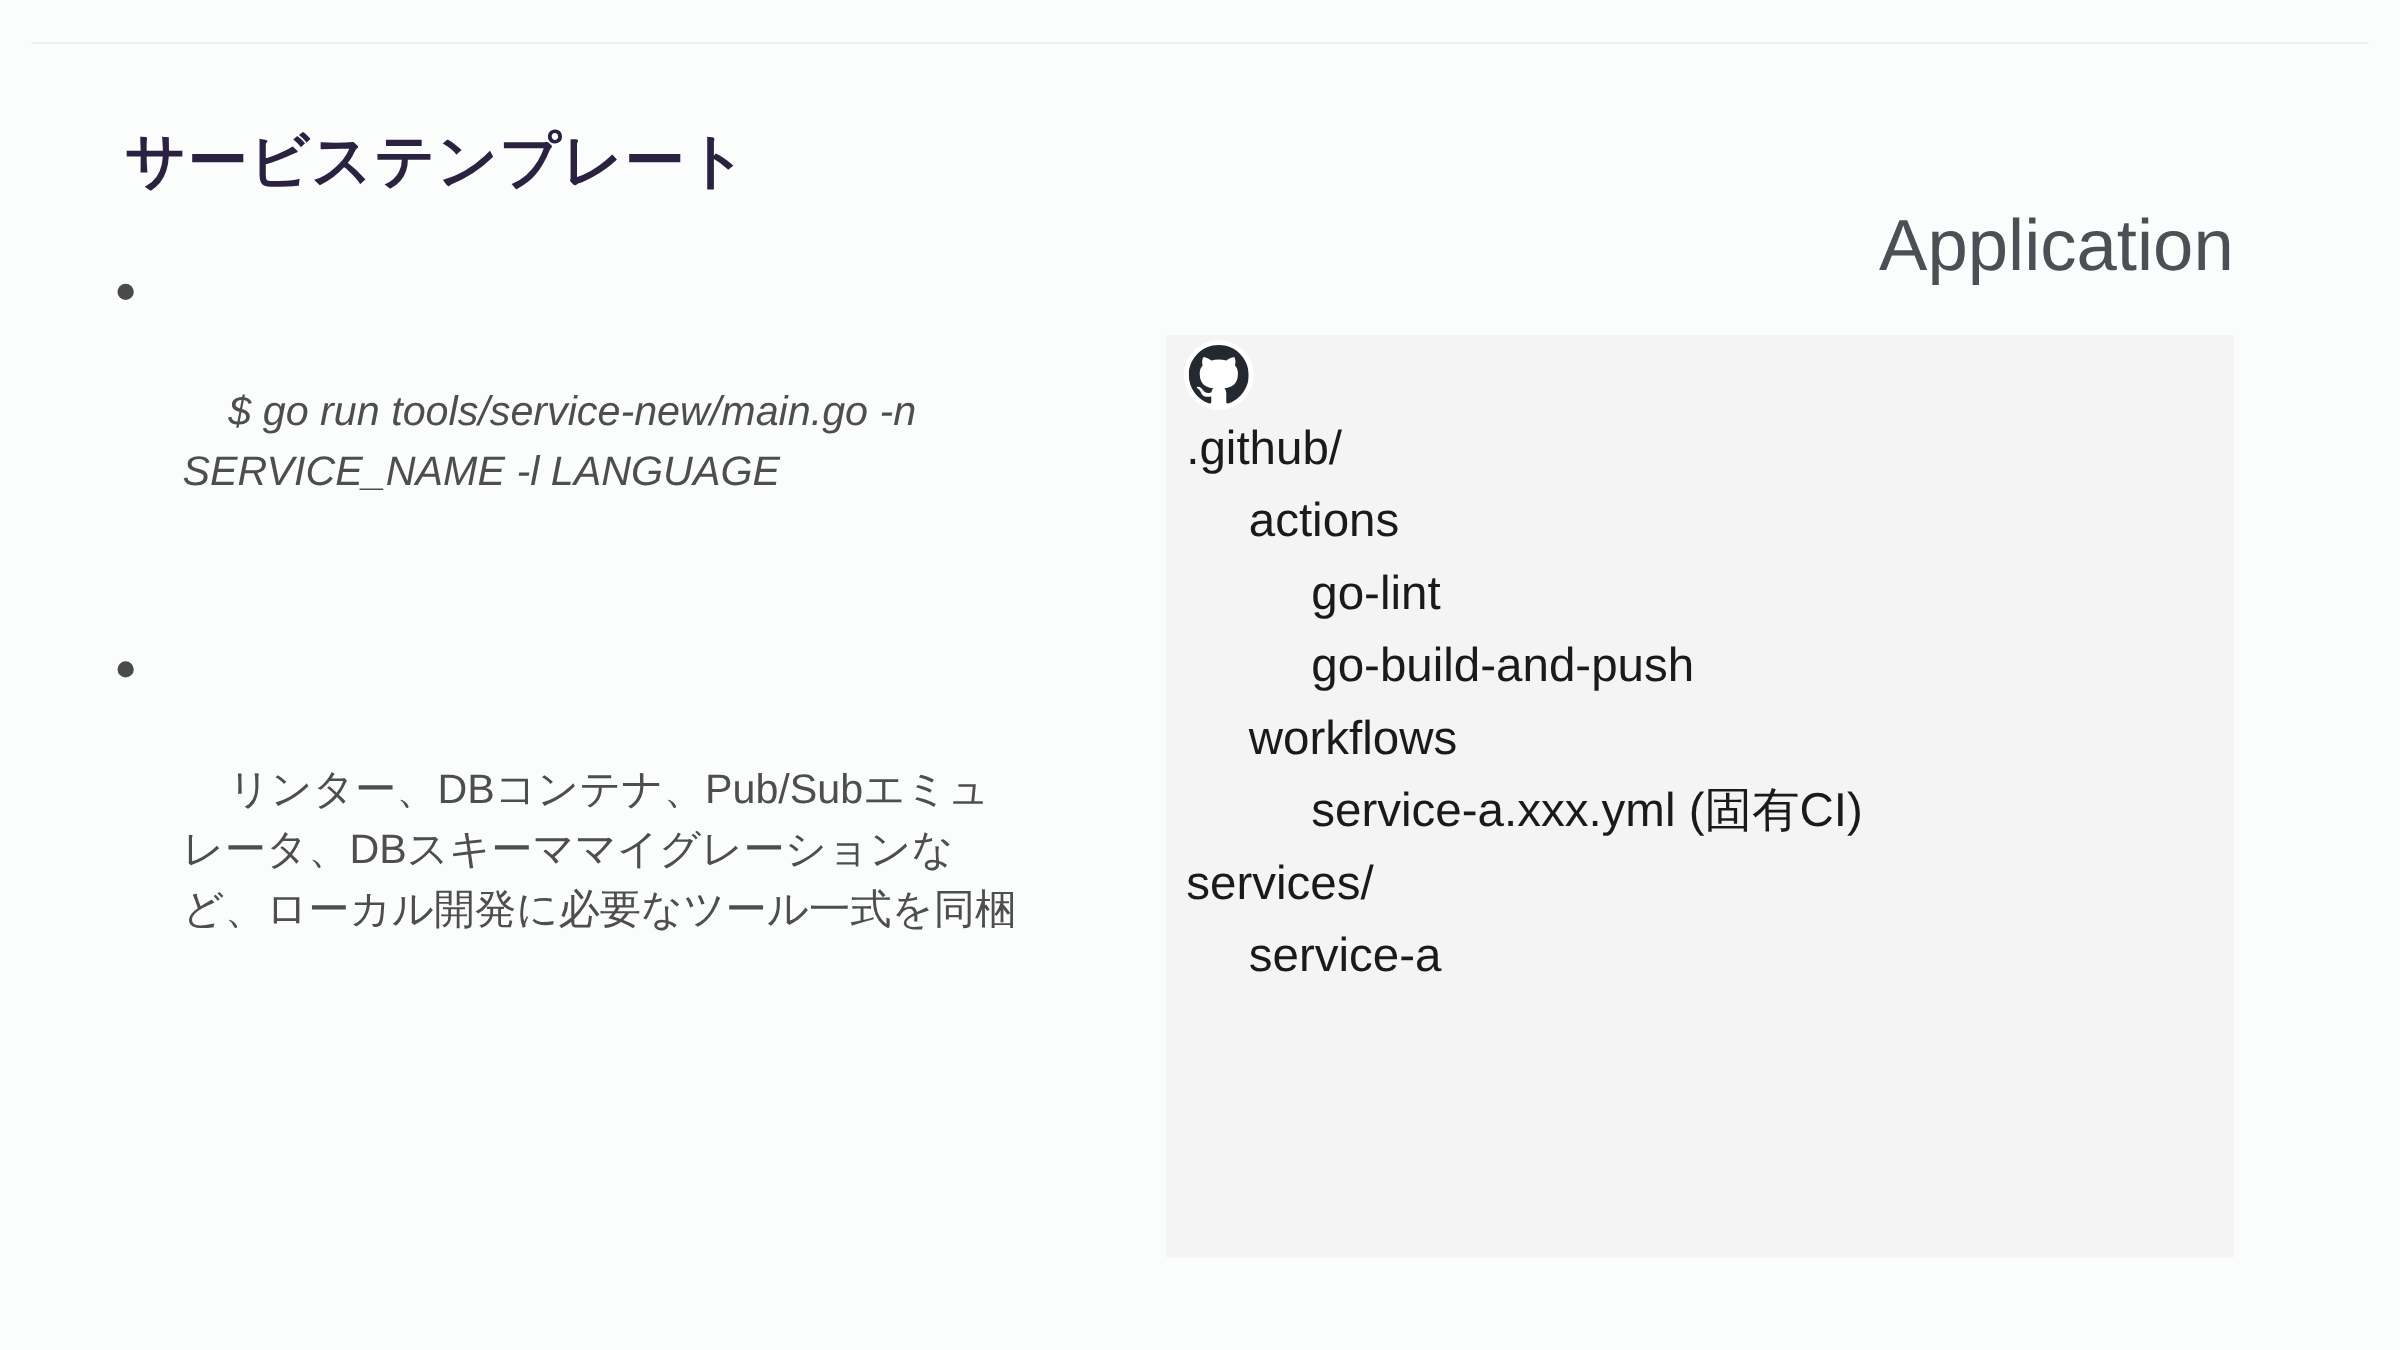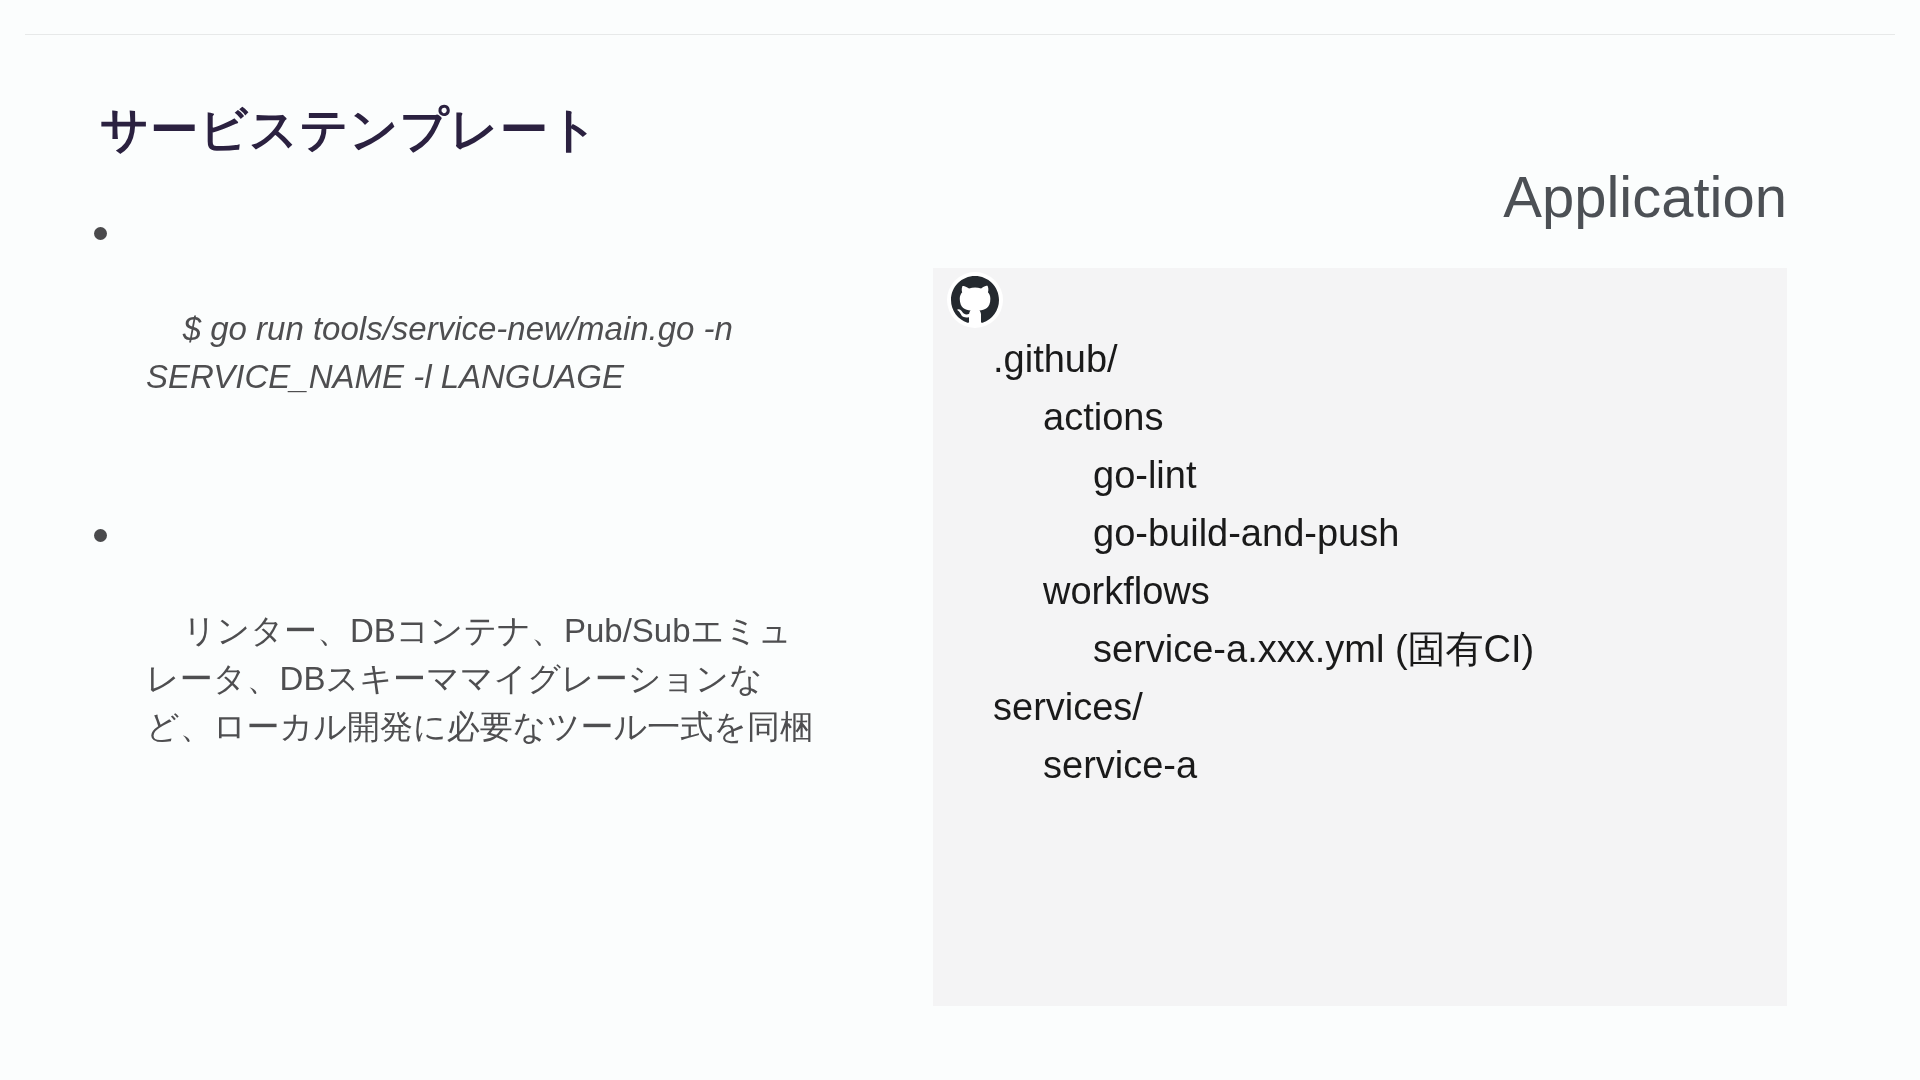--- a/index.html
+++ b/index.html
@@ -38,21 +38,21 @@
   .tree-box{
     position:absolute;left:933px;top:268px;width:854px;height:738px;
     background:#f4f4f5;box-sizing:border-box;padding:4px 10px 0 14px;
   }
   .gh-badge{
     width:56px;height:56px;border-radius:50%;background:#ffffff;
     display:flex;align-items:center;justify-content:center;
   }
   .tree{
     margin-top:2px;
-    font-size:38px;line-height:58px;color:#1a1a1a;margin-left:44px;
+    font-size:38px;line-height:58px;color:#1a1a1a;
   }
   .tree-line{white-space:pre;}
   .tree-line.lvl0{padding-left:2px;}
   .tree-line.lvl1{padding-left:52px;}
   .tree-line.lvl2{padding-left:102px;}
 </style>
 </head>
 <body>
 
 <div class="divider"></div>

